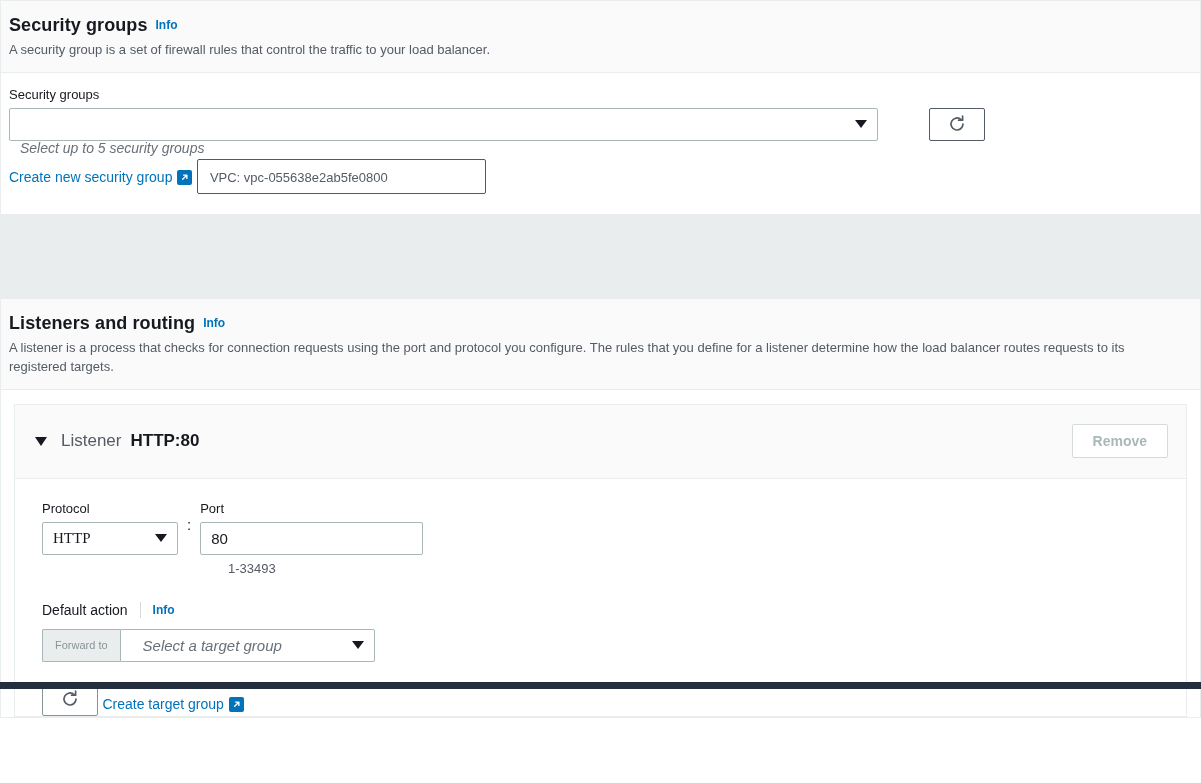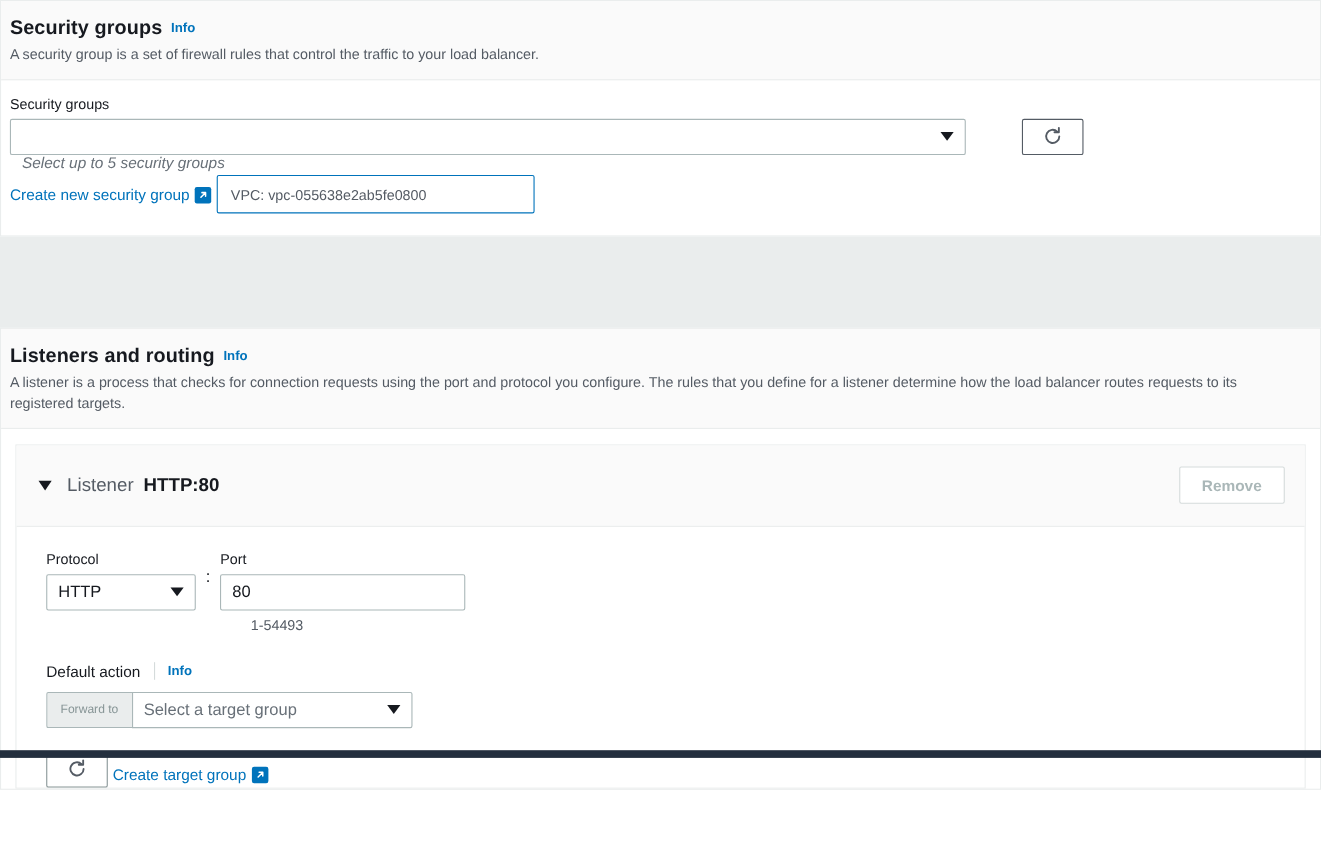--- a/index.html
+++ b/index.html
@@ -139,21 +139,21 @@
   }
 
   .listener-body { padding: 22px 0 0 27px; }
 
   .pp-row { display: flex; align-items: center; }
   .pp-col { display: flex; flex-direction: column; }
   .small-select {
     width: 136px; height: 33px;
     border: 1px solid #aab7b8; border-radius: 2px; background: #fff;
     display: flex; align-items: center; padding: 0 10px;
-    font-size: 15px; color: #16191f;
+    font-size: 15px; color: #16191f; font-family: Liberation Serif, serif;
   }
   .colon { font-size: 15px; color: #16191f; margin: 0 9px 7px 9px; }
   .port-input {
     width: 223px; height: 33px;
     border: 1px solid #aab7b8; border-radius: 2px; background: #fff;
     font-size: 15px; color: #16191f;
     padding: 0 10px;
     font-family: "Liberation Sans", sans-serif;
   }
   .hint { font-size: 13px; color: #545b64; margin-top: 6px; }
@@ -170,21 +170,21 @@
     font-size: 11px;
     padding: 0 12px; height: 33px;
     display: flex; align-items: center;
   }
   .forward-select {
     width: 255px; height: 33px;
     border: 1px solid #aab7b8; border-radius: 0 2px 2px 0;
     background: #ffffff;
     display: flex; align-items: center; padding: 0 10px;
   }
-  .forward-placeholder { font-size: 15px; color: #687078; flex: 1; }
+  .forward-placeholder { font-size: 15px; font-style: italic; color: #687078; flex: 1; margin-left: 12px; }
 
   .tg-actions { margin-top: 21px; }
 
   .bottom-bar {
     position: absolute; left: 0; bottom: 0;
     width: 1201px; height: 7px;
     background: #232f3e;
   }
 </style>
 </head>
@@ -258,21 +258,21 @@
             </div>
 
             <span class="colon">:</span>
 
             <div class="pp-col">
               <label class="field-label">Port</label>
               <input class="port-input" type="text" value="80" style="">
             </div>
           </div>
 
-          <div class="hint" style="margin-left:186px">1-54493</div>
+          <div class="hint" style="margin-left:186px">1-33493</div>
 
           <div class="da-label-row">
             <span class="da-label">Default action</span>
             <span class="da-divider"></span>
             <a class="info-link" style="margin-left:0;vertical-align:0">Info</a>
           </div>
 
           <div class="forward-group">
             <span class="forward-prefix">Forward to</span>
             <div class="forward-select">

